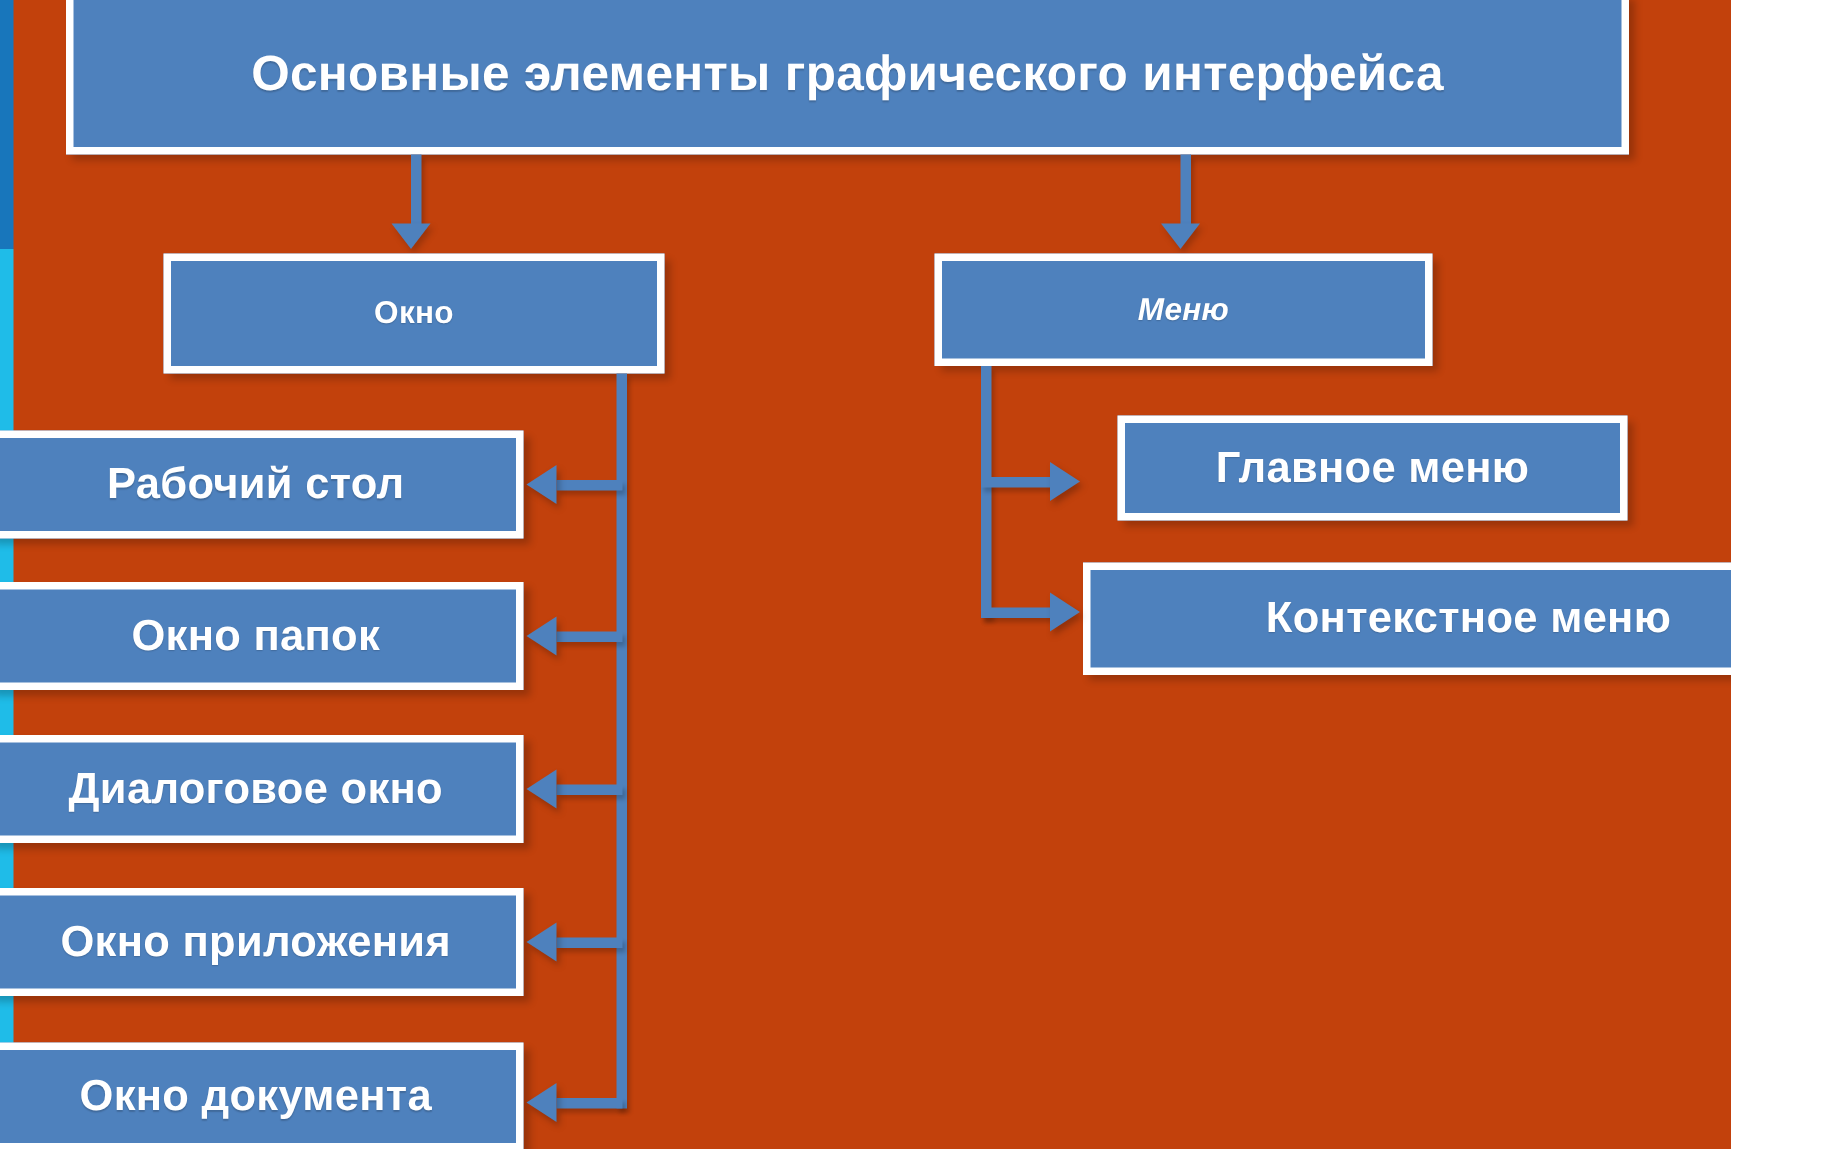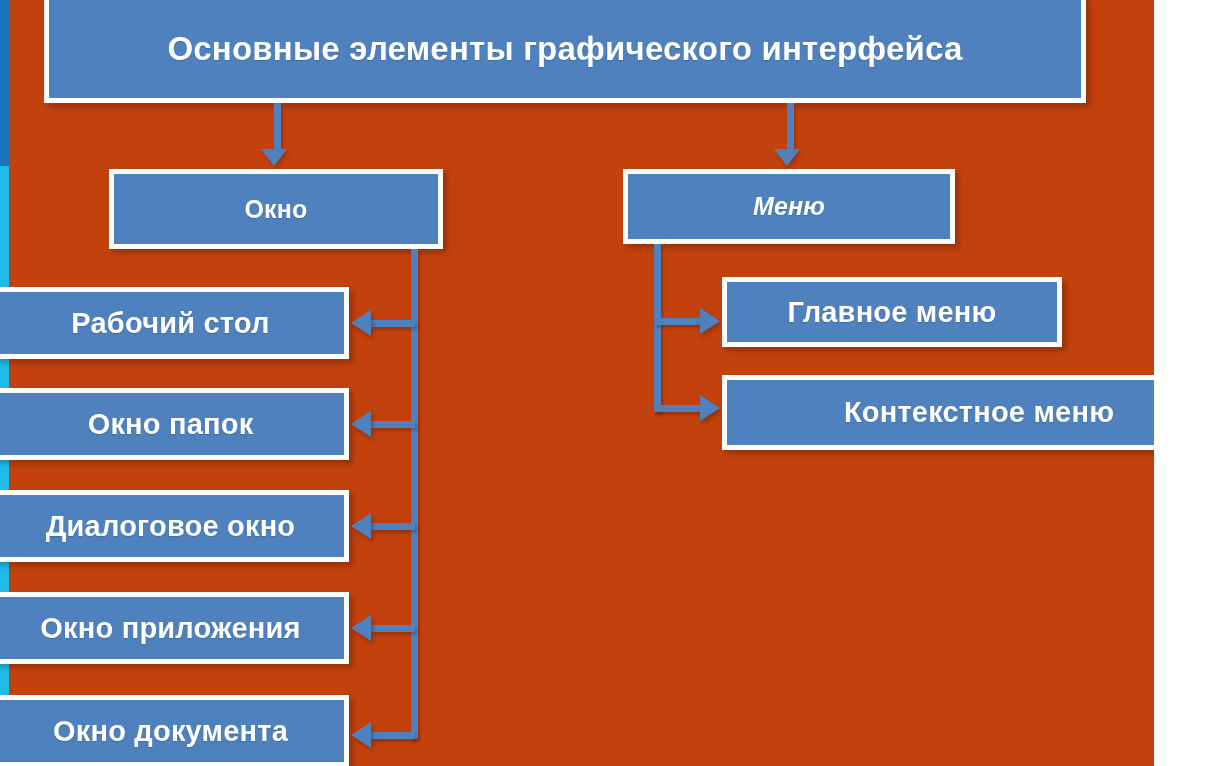--- a/index.html
+++ b/index.html
@@ -39,21 +39,21 @@
     align-items: center;
     justify-content: center;
     color: #ffffff;
     font-weight: bold;
     letter-spacing: 0.2px;
     text-align: center;
     white-space: nowrap;
     text-shadow: 0px 1px 1px rgba(0,0,0,0.18);
   }
   .node.title   { font-size: 33px; }
-  .node.level2  { font-size: 25px; }
+  .node.level2  { font-size: 21px; }
   .node.leaf    { font-size: 29px; }
 
   
   .conn {
     position: absolute;
     background: #4e81bd;
   }
   .conn.v { width: 7px; }
   .conn.h { height: 7px; }
   .conn.shadowed { box-shadow: 2px 3px 3px rgba(0,0,0,0.20); }
@@ -120,21 +120,21 @@
   <div class="arrow left" style="left:351px; top:615px;"></div>
 
   <div class="node leaf" style="left:-8px; top:695px; width:357px; height:72px;">Окно документа</div>
   <div class="conn h shadowed" style="left:371px; top:732px; width:44px;"></div>
   <div class="arrow left" style="left:351px; top:722px;"></div>
 
   <div class="node level2" style="left:623px; top:169px; width:332px; height:75px;font-style:italic;">Меню</div>
 
   <div class="conn v shadowed" style="left:654px; top:244px; height:168px;"></div>
 
-  <div class="node leaf" style="left:722px; top:277px; width:340px; height:70px;">Главное меню</div>
+  <div class="node leaf" style="left:745px; top:277px; width:340px; height:70px;">Главное меню</div>
   <div class="conn h shadowed" style="left:654px; top:318px; width:48px;"></div>
   <div class="arrow right" style="left:700px; top:308px;"></div>
 
   <div class="node leaf" style="left:722px; top:375px; width:514px; height:75px;">Контекстное меню</div>
   <div class="conn h shadowed" style="left:654px; top:405px; width:48px;"></div>
   <div class="arrow right" style="left:700px; top:395px;"></div>
 
 </div>
 
 </body></html>

